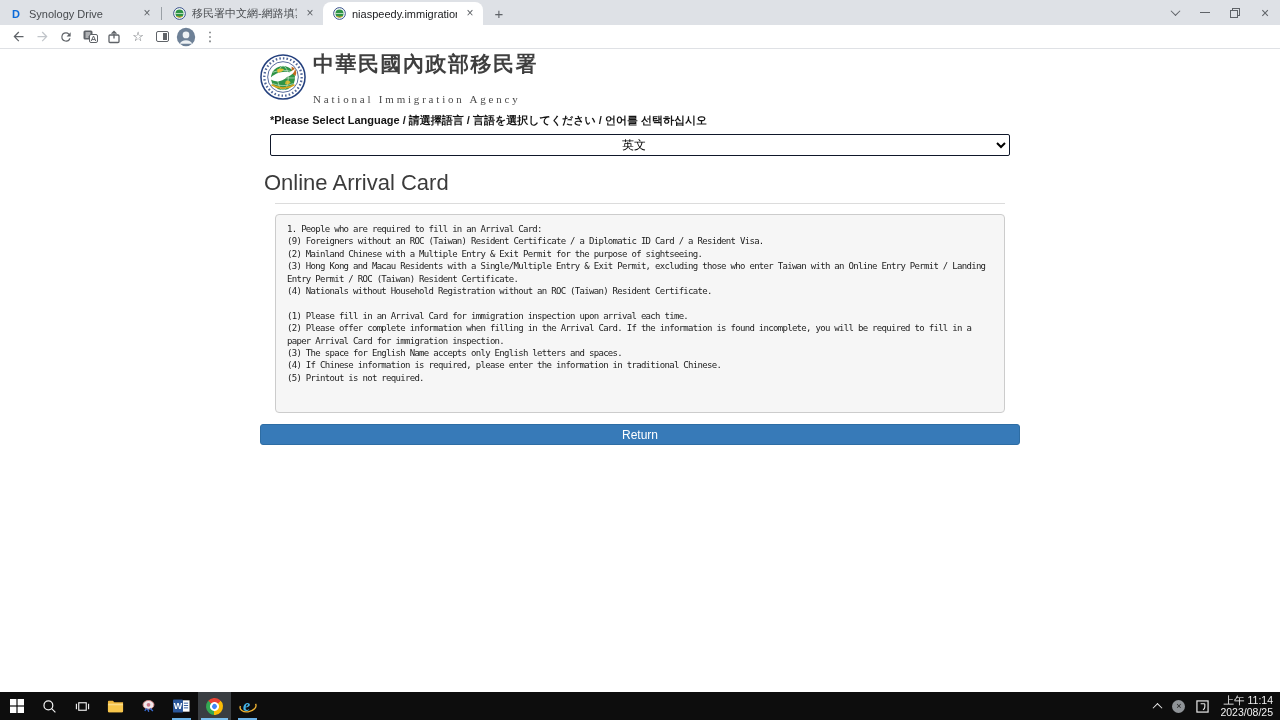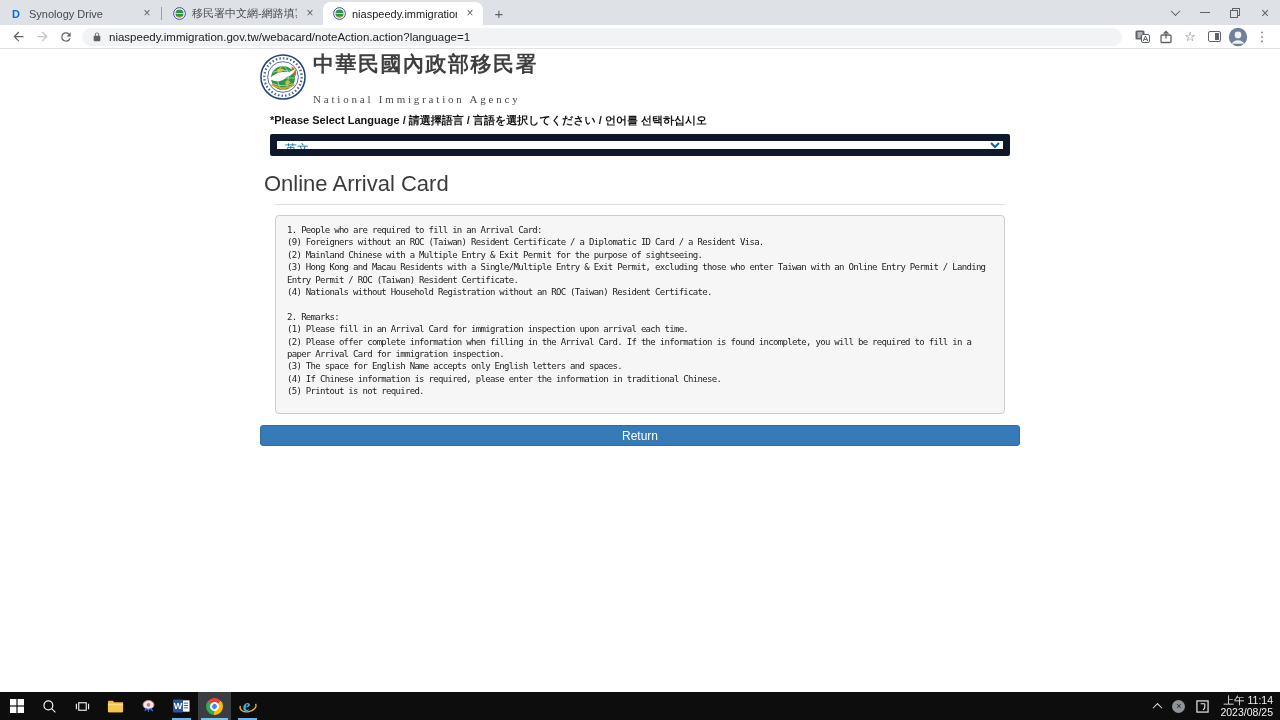--- a/index.html
+++ b/index.html
@@ -43,23 +43,23 @@
   .sidepanel i{position:absolute;top:1px;right:1px;bottom:1px;width:4px;background:#5f6368;display:block;}
 
   
   .page{position:absolute;top:50px;left:0;width:1280px;height:642px;background:#fff;overflow:hidden;}
   .content{width:760px;margin:0 auto;}
   .brand{display:flex;align-items:center;height:48px;margin-top:3px;}
   .brand-text{margin-left:7px;}
   .agency-zh{font-family:"Liberation Serif",serif;font-size:21px;font-weight:bold;color:#3f3f3f;letter-spacing:1.5px;}
   .agency-en{font-family:"Liberation Serif",serif;font-size:11px;color:#4a4a4a;letter-spacing:2.8px;margin-top:15px;}
   .lang-label{margin:12px 0 0 10px;font-size:11px;font-weight:bold;color:#141414;}
-  .lang-select{margin:6px 0 0 10px;width:740px;height:22px;font-size:12px;color:#0369a1;
-    border:7px solid #0f172a;border-radius:2px;background:#fff;padding:0 4px;
-    font-family:"Liberation Sans",sans-serif;}
+  .lang-select{margin:6px 0 0 10px;width:740px;height:22px;font-size:12px;color:#000000;
+    border:1px solid #0f172a;border-radius:2px;background:#fff;padding:0 4px;
+    font-family:"Liberation Sans",sans-serif;text-align:center;}
   h1.pagetitle{margin:14px 0 0 4px;font-size:22px;font-weight:400;color:#3b3b3b;line-height:25px;}
   .rule{margin:8px 0 0 15px;width:730px;border-top:1px solid #dcdcdc;height:0;}
   .notice{margin:10px 18px 0 15px;width:730px;height:199px;background:#f6f6f6;border:1px solid #cccccc;
     border-radius:4px;padding:9px 11px;overflow:hidden;
     font-family:"DejaVu Sans Mono",monospace;font-size:9px;letter-spacing:-0.7px;color:#1c1c1c;}
   .nline{height:12.4px;white-space:nowrap;}
   .return-btn{display:block;margin-top:11px;width:760px;height:21px;background:#377ab8;
     border:1px solid #2e6da4;border-radius:3px;color:#fff;font-size:12px;line-height:18px;
     font-family:"Liberation Sans",sans-serif;cursor:pointer;padding:0;}
 
@@ -146,26 +146,20 @@
   <div class="tbtn">
     <svg width="15" height="15" viewBox="0 0 24 24" style="transform:scaleX(-1)">
         <path d="M20 11H7.8l5.4-5.4L11.8 4 4 12l7.8 8 1.4-1.4L7.8 13H20v-2z" fill="#c1c5ca"></path>
       </svg>
   </div>
   <div class="tbtn">
     <svg width="14" height="14" viewBox="0 0 24 24">
         <path d="M17.65 6.35A7.95 7.95 0 0 0 12 4a8 8 0 1 0 7.73 10h-2.08A6 6 0 1 1 12 6c1.66 0 3.14.69 4.22 1.78L13 11h7V4l-2.35 2.35z" fill="#5f6368"></path>
       </svg>
   </div>
-  <div class="omnibox">
-    <svg width="10" height="12" viewBox="0 0 24 24">
-        <path d="M12 1a5 5 0 0 0-5 5v3H6a2 2 0 0 0-2 2v9a2 2 0 0 0 2 2h12a2 2 0 0 0 2-2v-9a2 2 0 0 0-2-2h-1V6a5 5 0 0 0-5-5zm-3 8V6a3 3 0 0 1 6 0v3H9z" fill="#5f6368"></path>
-      </svg>
-    <span class="url">niaspeedy.immigration.gov.tw/webacard/noteAction.action?language=1</span>
-  </div>
   <div class="tbtn">
     <svg width="15" height="15" viewBox="0 0 15 15">
         <rect x="0.5" y="1.5" width="9" height="9" rx="1.5" fill="#5f6368"></rect>
         <path d="M2.5 4h5M2.5 6h5M2.5 8h3" stroke="#fff" stroke-width="1"></path>
         <rect x="6.5" y="5.5" width="8" height="8" rx="1.5" fill="#fff" stroke="#5f6368"></rect>
         <path d="M8.2 12l2.3-5 2.3 5M9 10.6h3" stroke="#5f6368" stroke-width="1" fill="none"></path>
       </svg>
   </div>
   <div class="tbtn">
     <svg width="14" height="14" viewBox="0 0 14 14">
@@ -224,21 +218,20 @@
     <div class="rule"></div>
 
     <div class="notice">
       <div class="nline">1. People who are required to fill in an Arrival Card:</div>
       <div class="nline">(9) Foreigners without an ROC (Taiwan) Resident Certificate / a Diplomatic ID Card / a Resident Visa.</div>
       <div class="nline">(2) Mainland Chinese with a Multiple Entry &amp; Exit Permit for the purpose of sightseeing.</div>
       <div class="nline">(3) Hong Kong and Macau Residents with a Single/Multiple Entry &amp; Exit Permit, excluding those who enter Taiwan with an Online Entry Permit / Landing</div>
       <div class="nline">Entry Permit / ROC (Taiwan) Resident Certificate.</div>
       <div class="nline">(4) Nationals without Household Registration without an ROC (Taiwan) Resident Certificate.</div>
       <div class="nline"></div>
-      <div class="nline">2. Remarks:</div>
       <div class="nline">(1) Please fill in an Arrival Card for immigration inspection upon arrival each time.</div>
       <div class="nline">(2) Please offer complete information when filling in the Arrival Card. If the information is found incomplete, you will be required to fill in a</div>
       <div class="nline">paper Arrival Card for immigration inspection.</div>
       <div class="nline">(3) The space for English Name accepts only English letters and spaces.</div>
       <div class="nline">(4) If Chinese information is required, please enter the information in traditional Chinese.</div>
       <div class="nline">(5) Printout is not required.</div>
     </div>
 
     <button class="return-btn">Return</button>
   </div>

